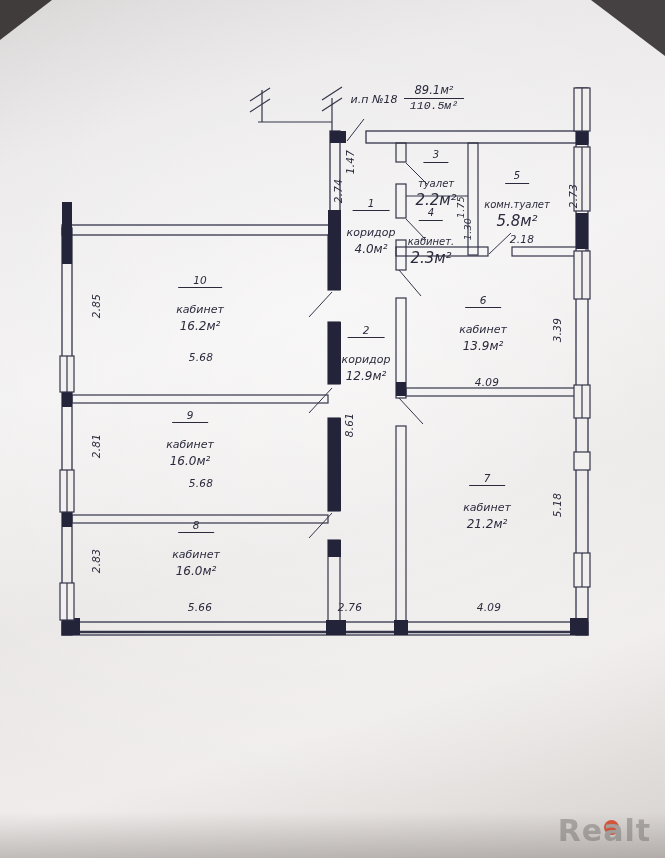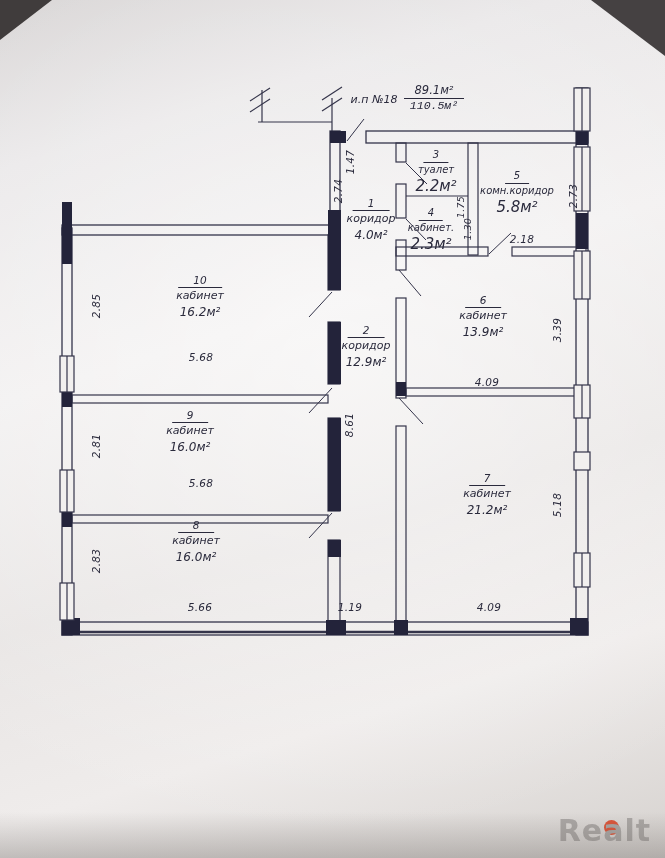--- a/index.html
+++ b/index.html
@@ -18,21 +18,21 @@
   .plan{position:absolute;inset:0;color:#2a2a3c;}
   svg{position:absolute;left:0;top:0;}
   .dim{position:absolute;font-style:italic;font-size:10.5px;white-space:nowrap;
        transform:translate(-50%,-50%);letter-spacing:.3px;}
   .dim.v{transform:translate(-50%,-50%) rotate(-90deg);}
   .dim.sm{font-size:9.5px;}
   .room-label{position:absolute;transform:translateX(-50%);text-align:center;
        font-style:italic;line-height:1.18;}
   .room-label .num{display:inline-block;font-size:10.5px;border-bottom:1.2px solid #2a2a3c;
        padding:0 15px 1px;}
-  .room-label .nm{font-size:11px;margin-top:1px;}
+  .room-label .nm{font-size:11px;margin-top:15px;}
   .room-label .ar{font-size:12px;margin-top:2px;}
   .room-label.sm .num{padding:0 9px 1px;font-size:10px;}
   .room-label.sm .nm{font-size:10px;}
   .room-label.sm .ar{font-size:15px;}
   .hdr-unit{position:absolute;left:374px;top:99px;transform:translate(-50%,-50%);
        font-style:italic;font-size:11px;}
   .hdr-frac{position:absolute;left:404px;top:84px;width:60px;text-align:center;
        font-style:italic;font-size:11.5px;line-height:1.1;}
   .hdr-frac .ft{border-bottom:1.2px solid #2a2a3c;padding-bottom:1px;}
   .hdr-frac .fb{padding-top:1px;font-family:Liberation Mono, monospace;}
@@ -159,21 +159,21 @@
       <div class="nm">туалет</div>
       <div class="ar">2.2м²</div>
     </div>
     <div class="room-label sm" style="left:431px;top:202px">
       <div class="num">4</div>
       <div class="nm">кабинет.</div>
       <div class="ar">2.3м²</div>
     </div>
     <div class="room-label sm" style="left:517px;top:165px">
       <div class="num">5</div>
-      <div class="nm">комн.коридор</div>
+      <div class="nm">комн.туалет</div>
       <div class="ar">5.8м²</div>
     </div>
     <div class="room-label" style="left:483px;top:290px">
       <div class="num">6</div>
       <div class="nm">кабинет</div>
       <div class="ar">13.9м²</div>
     </div>
     <div class="room-label" style="left:487px;top:468px">
       <div class="num">7</div>
       <div class="nm">кабинет</div>
@@ -196,21 +196,21 @@
     </div>
 
     <span class="dim v" style="left:350px;top:162px">1.47</span>
     <span class="dim v" style="left:338px;top:191px">2.74</span>
     <span class="dim v" style="left:96px;top:306px">2.85</span>
     <span class="dim v" style="left:96px;top:446px">2.81</span>
     <span class="dim v" style="left:96px;top:561px">2.83</span>
     <span class="dim" style="left:201px;top:357px">5.68</span>
     <span class="dim" style="left:201px;top:483px">5.68</span>
     <span class="dim" style="left:200px;top:607px">5.66</span>
-    <span class="dim" style="left:350px;top:607px">1.19</span>
+    <span class="dim" style="left:350px;top:607px">2.76</span>
     <span class="dim" style="left:489px;top:607px">4.09</span>
     <span class="dim" style="left:487px;top:382px">4.09</span>
     <span class="dim v" style="left:349px;top:425px">8.61</span>
     <span class="dim v" style="left:557px;top:330px">3.39</span>
     <span class="dim v" style="left:557px;top:505px">5.18</span>
     <span class="dim v" style="left:573px;top:196px">2.73</span>
     <span class="dim" style="left:522px;top:239px">2.18</span>
     <span class="dim v sm" style="left:460px;top:207px">1.75</span>
     <span class="dim v sm" style="left:467px;top:229px">1.30</span>
   </div>

